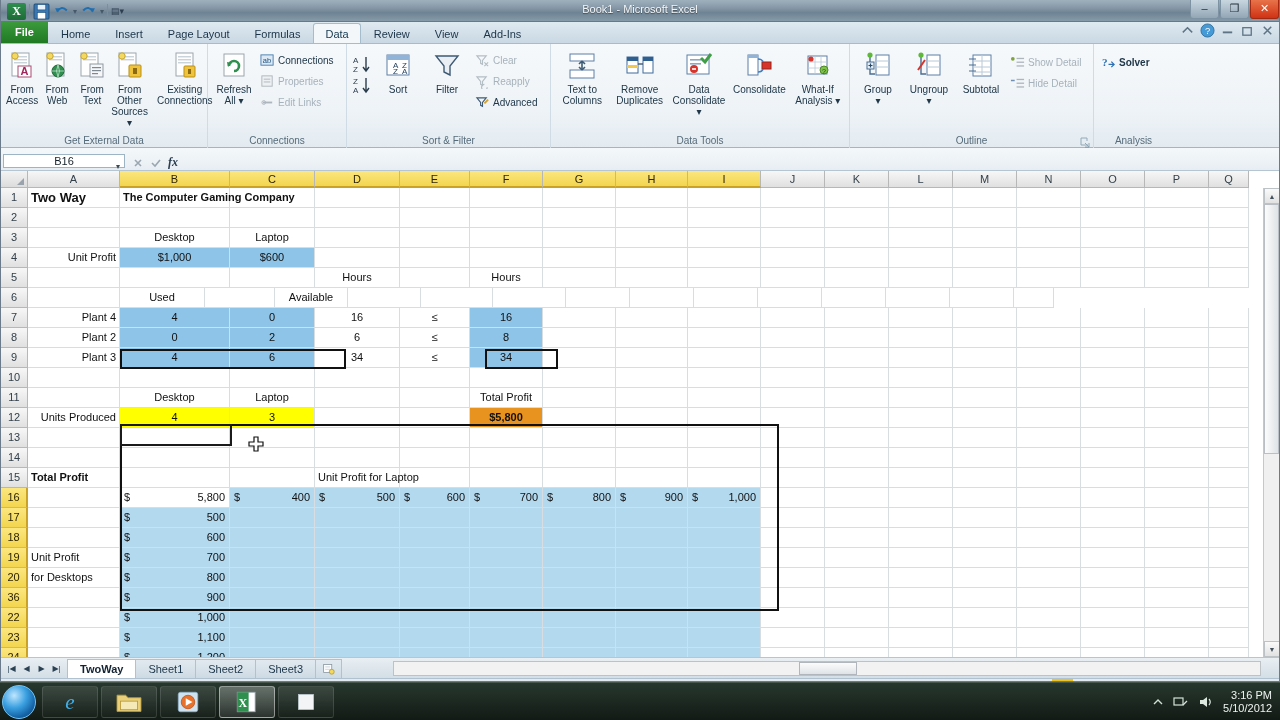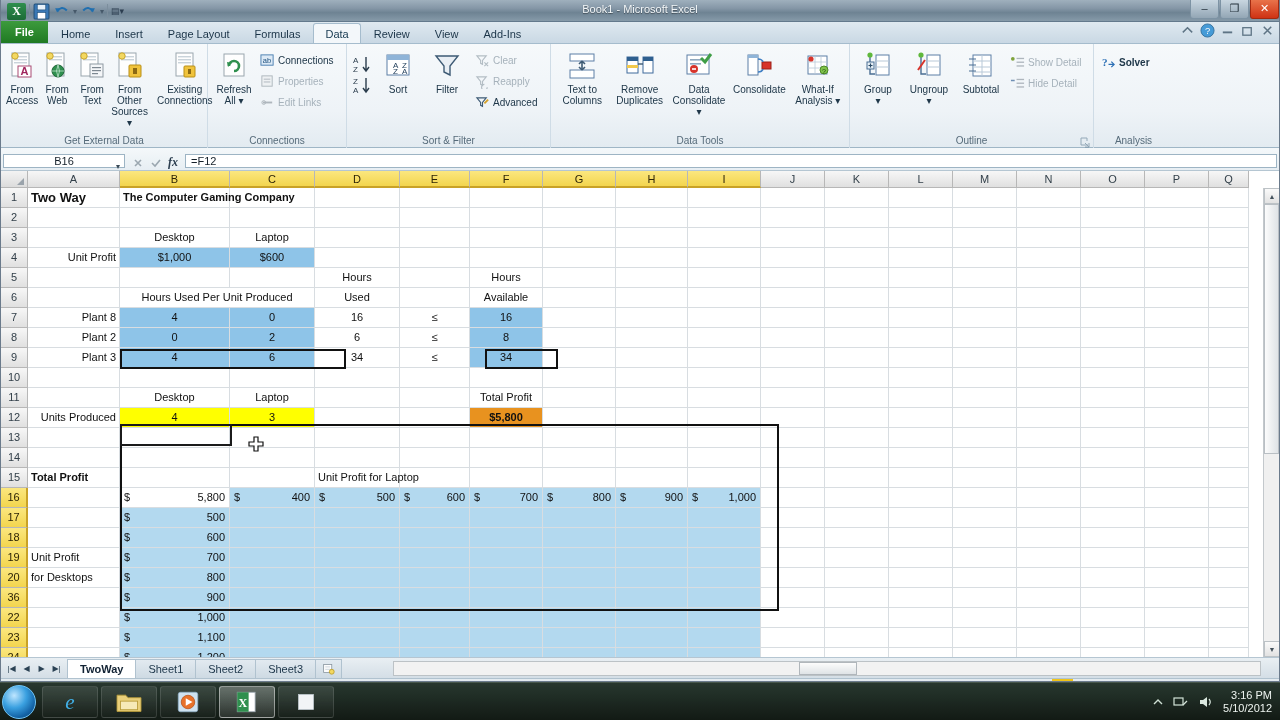--- a/index.html
+++ b/index.html
@@ -629,21 +629,20 @@
       </div>
       <div class="fb-btns">
         <svg class="fb-ico" viewBox="0 0 12 12">
             <path d="M3 3 L9 9 M9 3 L3 9" stroke="#5a6b78" stroke-width="1.6"></path>
           </svg>
         <svg class="fb-ico" viewBox="0 0 12 12">
             <path d="M2 6 L5 9 L10 3" stroke="#5a6b78" stroke-width="1.6" fill="none"></path>
           </svg>
         <span class="fx">fx</span>
       </div>
-      <div class="fb-input">=F12</div>
     </div>
 
     <div class="grid-wrap">
       <div class="corner"></div>
       <div class="colhead" id="colhead">
           <div class="ch" style="width: 92px;">A</div>
           <div class="ch sel" style="width: 110px;">B</div>
           <div class="ch sel" style="width: 85px;">C</div>
           <div class="ch sel" style="width: 85px;">D</div>
           <div class="ch sel" style="width: 70px;">E</div>
@@ -777,38 +776,37 @@
             <div class="cell " style="width: 64px; flex: 0 0 64px;"></div>
             <div class="cell " style="width: 64px; flex: 0 0 64px;"></div>
             <div class="cell " style="width: 64px; flex: 0 0 64px;"></div>
             <div class="cell " style="width: 64px; flex: 0 0 64px;"></div>
             <div class="cell " style="width: 64px; flex: 0 0 64px;"></div>
             <div class="cell " style="width: 64px; flex: 0 0 64px;"></div>
             <div class="cell " style="width: 40px; flex: 0 0 40px;"></div>
           </div>
           <div class="cellrow">
             <div class="cell " style="width: 92px; flex: 0 0 92px;"></div>
-            <div class="cell c span2" style="width: 195px; flex: 0 0 195px;">Hours Used Per Unit Produced</div>
             <div class="cell c" style="width: 85px; flex: 0 0 85px;">Used</div>
             <div class="cell " style="width: 70px; flex: 0 0 70px;"></div>
             <div class="cell c" style="width: 73px; flex: 0 0 73px;">Available</div>
             <div class="cell " style="width: 73px; flex: 0 0 73px;"></div>
             <div class="cell " style="width: 72px; flex: 0 0 72px;"></div>
             <div class="cell " style="width: 73px; flex: 0 0 73px;"></div>
             <div class="cell " style="width: 64px; flex: 0 0 64px;"></div>
             <div class="cell " style="width: 64px; flex: 0 0 64px;"></div>
             <div class="cell " style="width: 64px; flex: 0 0 64px;"></div>
             <div class="cell " style="width: 64px; flex: 0 0 64px;"></div>
             <div class="cell " style="width: 64px; flex: 0 0 64px;"></div>
             <div class="cell " style="width: 64px; flex: 0 0 64px;"></div>
             <div class="cell " style="width: 64px; flex: 0 0 64px;"></div>
             <div class="cell " style="width: 40px; flex: 0 0 40px;"></div>
           </div>
           <div class="cellrow">
-            <div class="cell r" style="width: 92px; flex: 0 0 92px;">Plant 8</div>
+            <div class="cell r" style="width: 92px; flex: 0 0 92px;">Plant 4</div>
             <div class="cell c fill-blue" style="width: 110px; flex: 0 0 110px;">4</div>
             <div class="cell c fill-blue" style="width: 85px; flex: 0 0 85px;">0</div>
             <div class="cell c" style="width: 85px; flex: 0 0 85px;">16</div>
             <div class="cell c" style="width: 70px; flex: 0 0 70px;">≤</div>
             <div class="cell c fill-blue" style="width: 73px; flex: 0 0 73px;">16</div>
             <div class="cell " style="width: 73px; flex: 0 0 73px;"></div>
             <div class="cell " style="width: 72px; flex: 0 0 72px;"></div>
             <div class="cell " style="width: 73px; flex: 0 0 73px;"></div>
             <div class="cell " style="width: 64px; flex: 0 0 64px;"></div>
             <div class="cell " style="width: 64px; flex: 0 0 64px;"></div>

